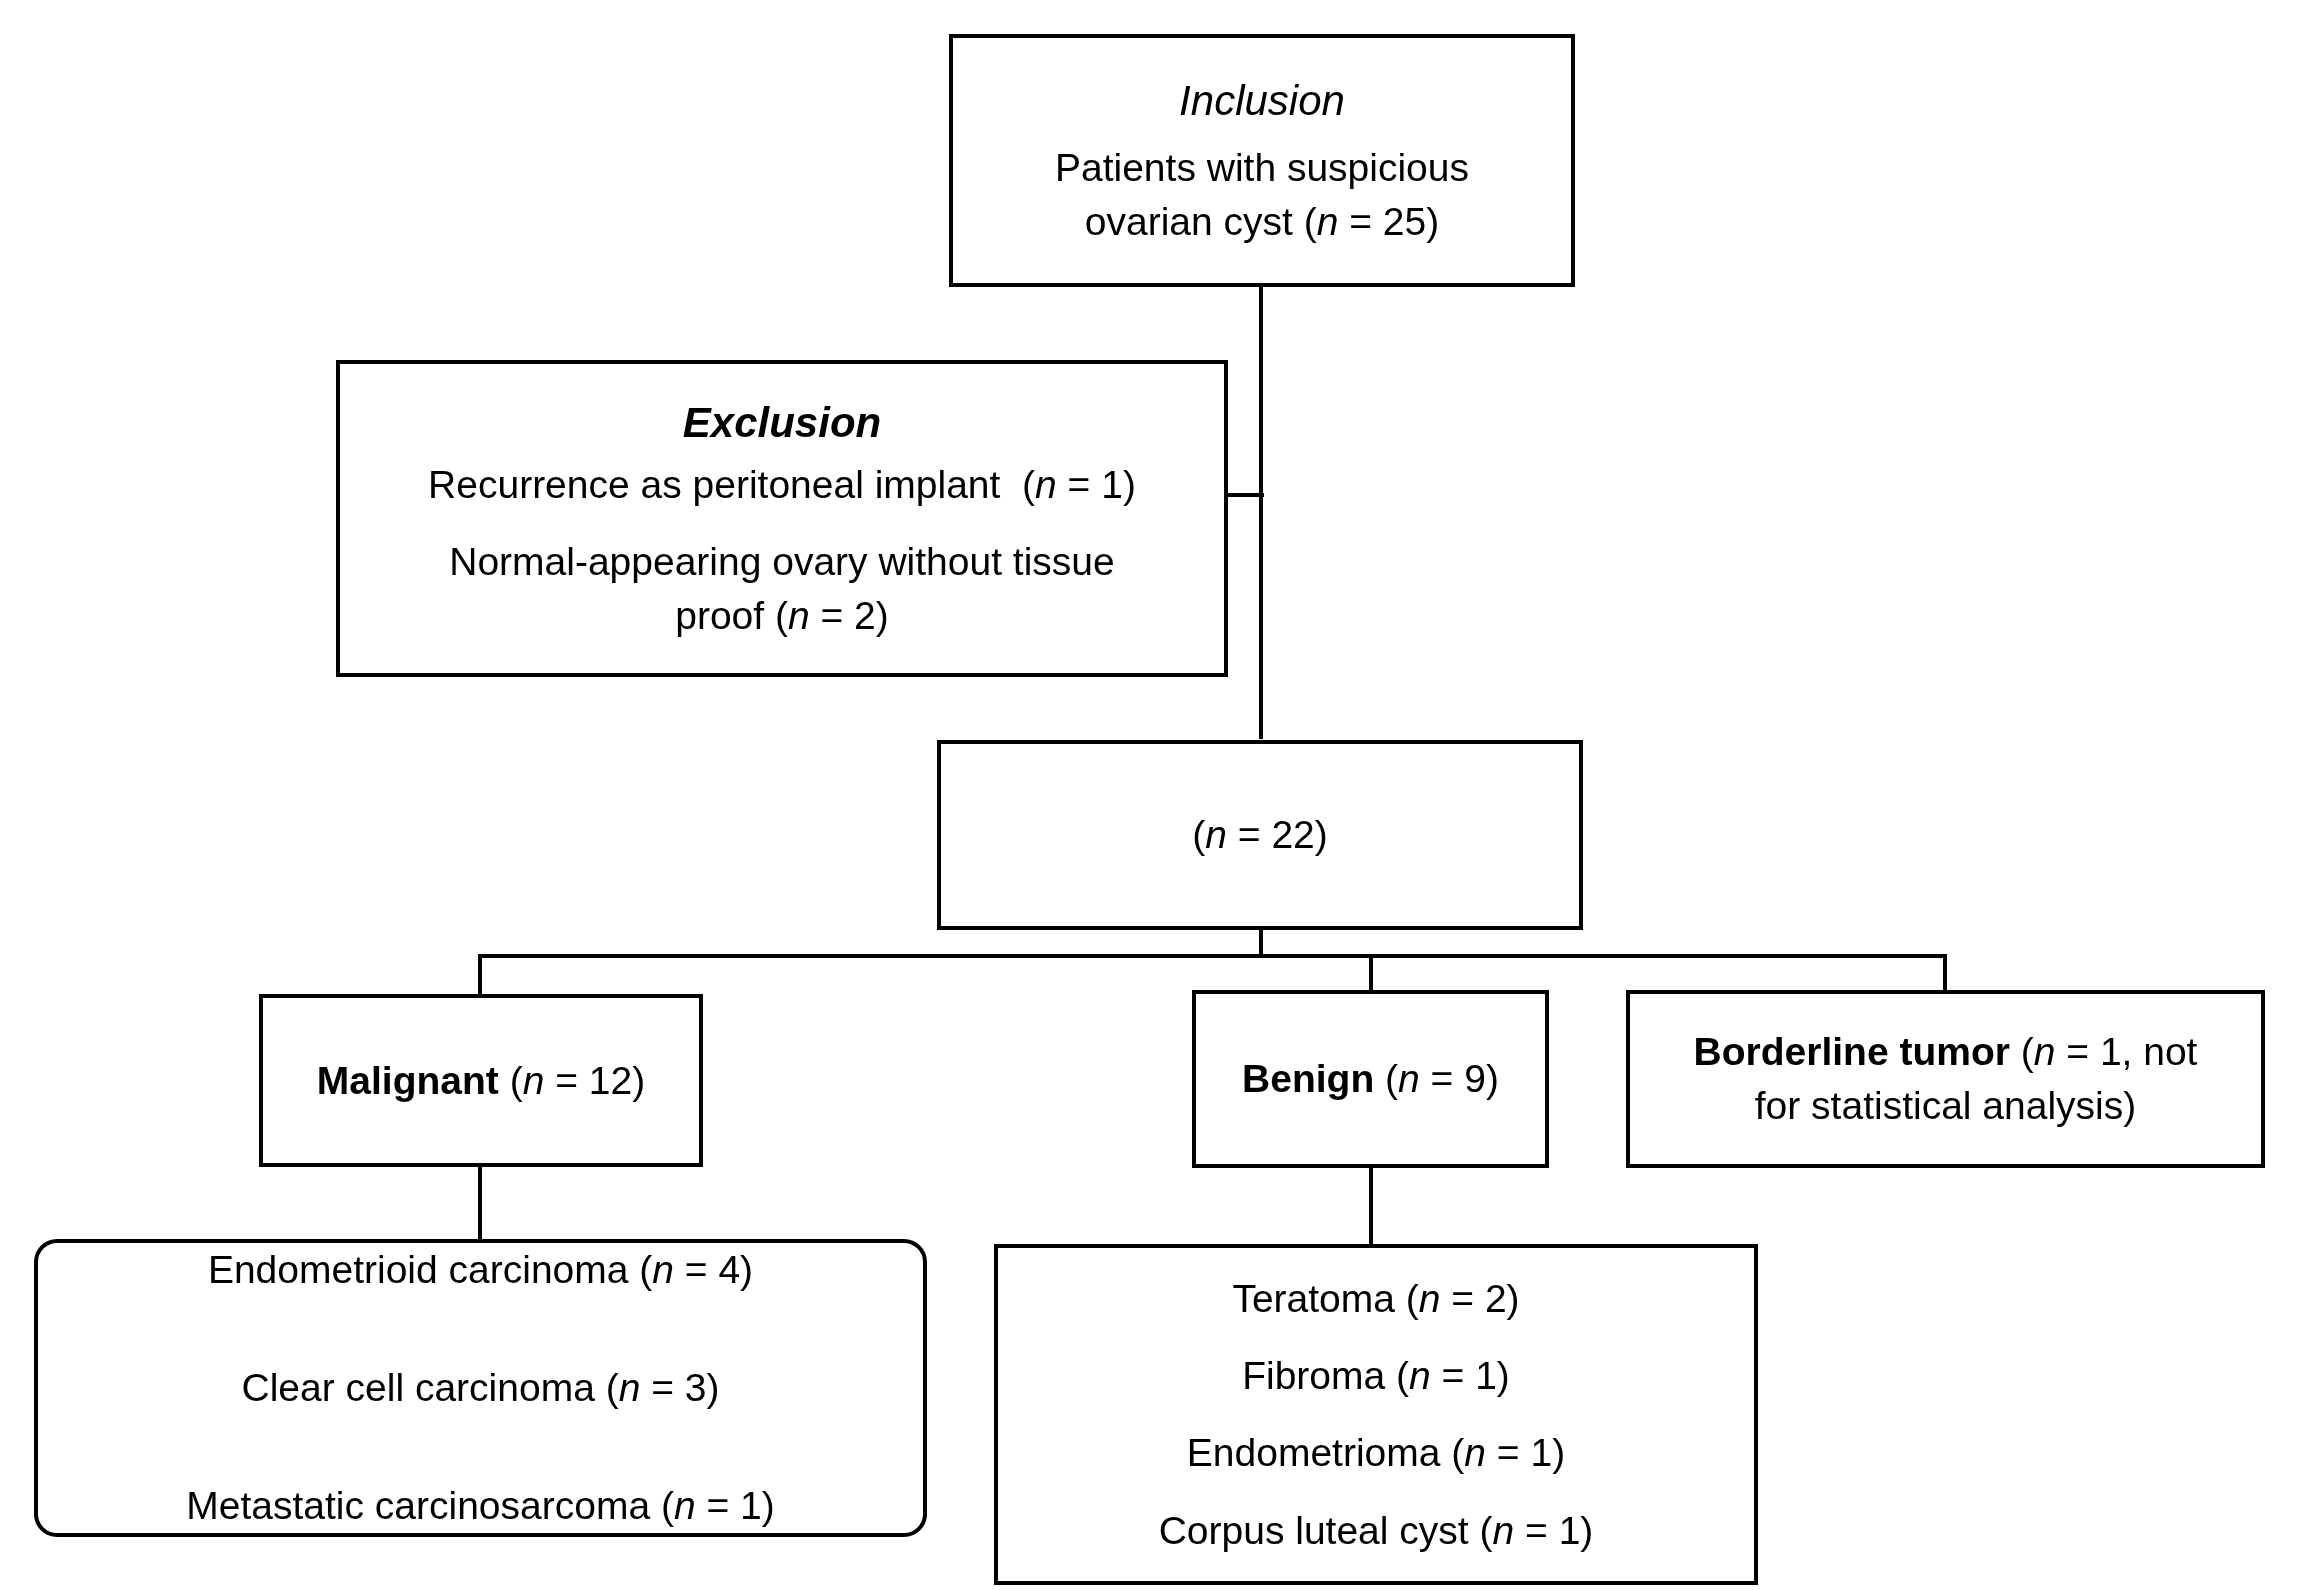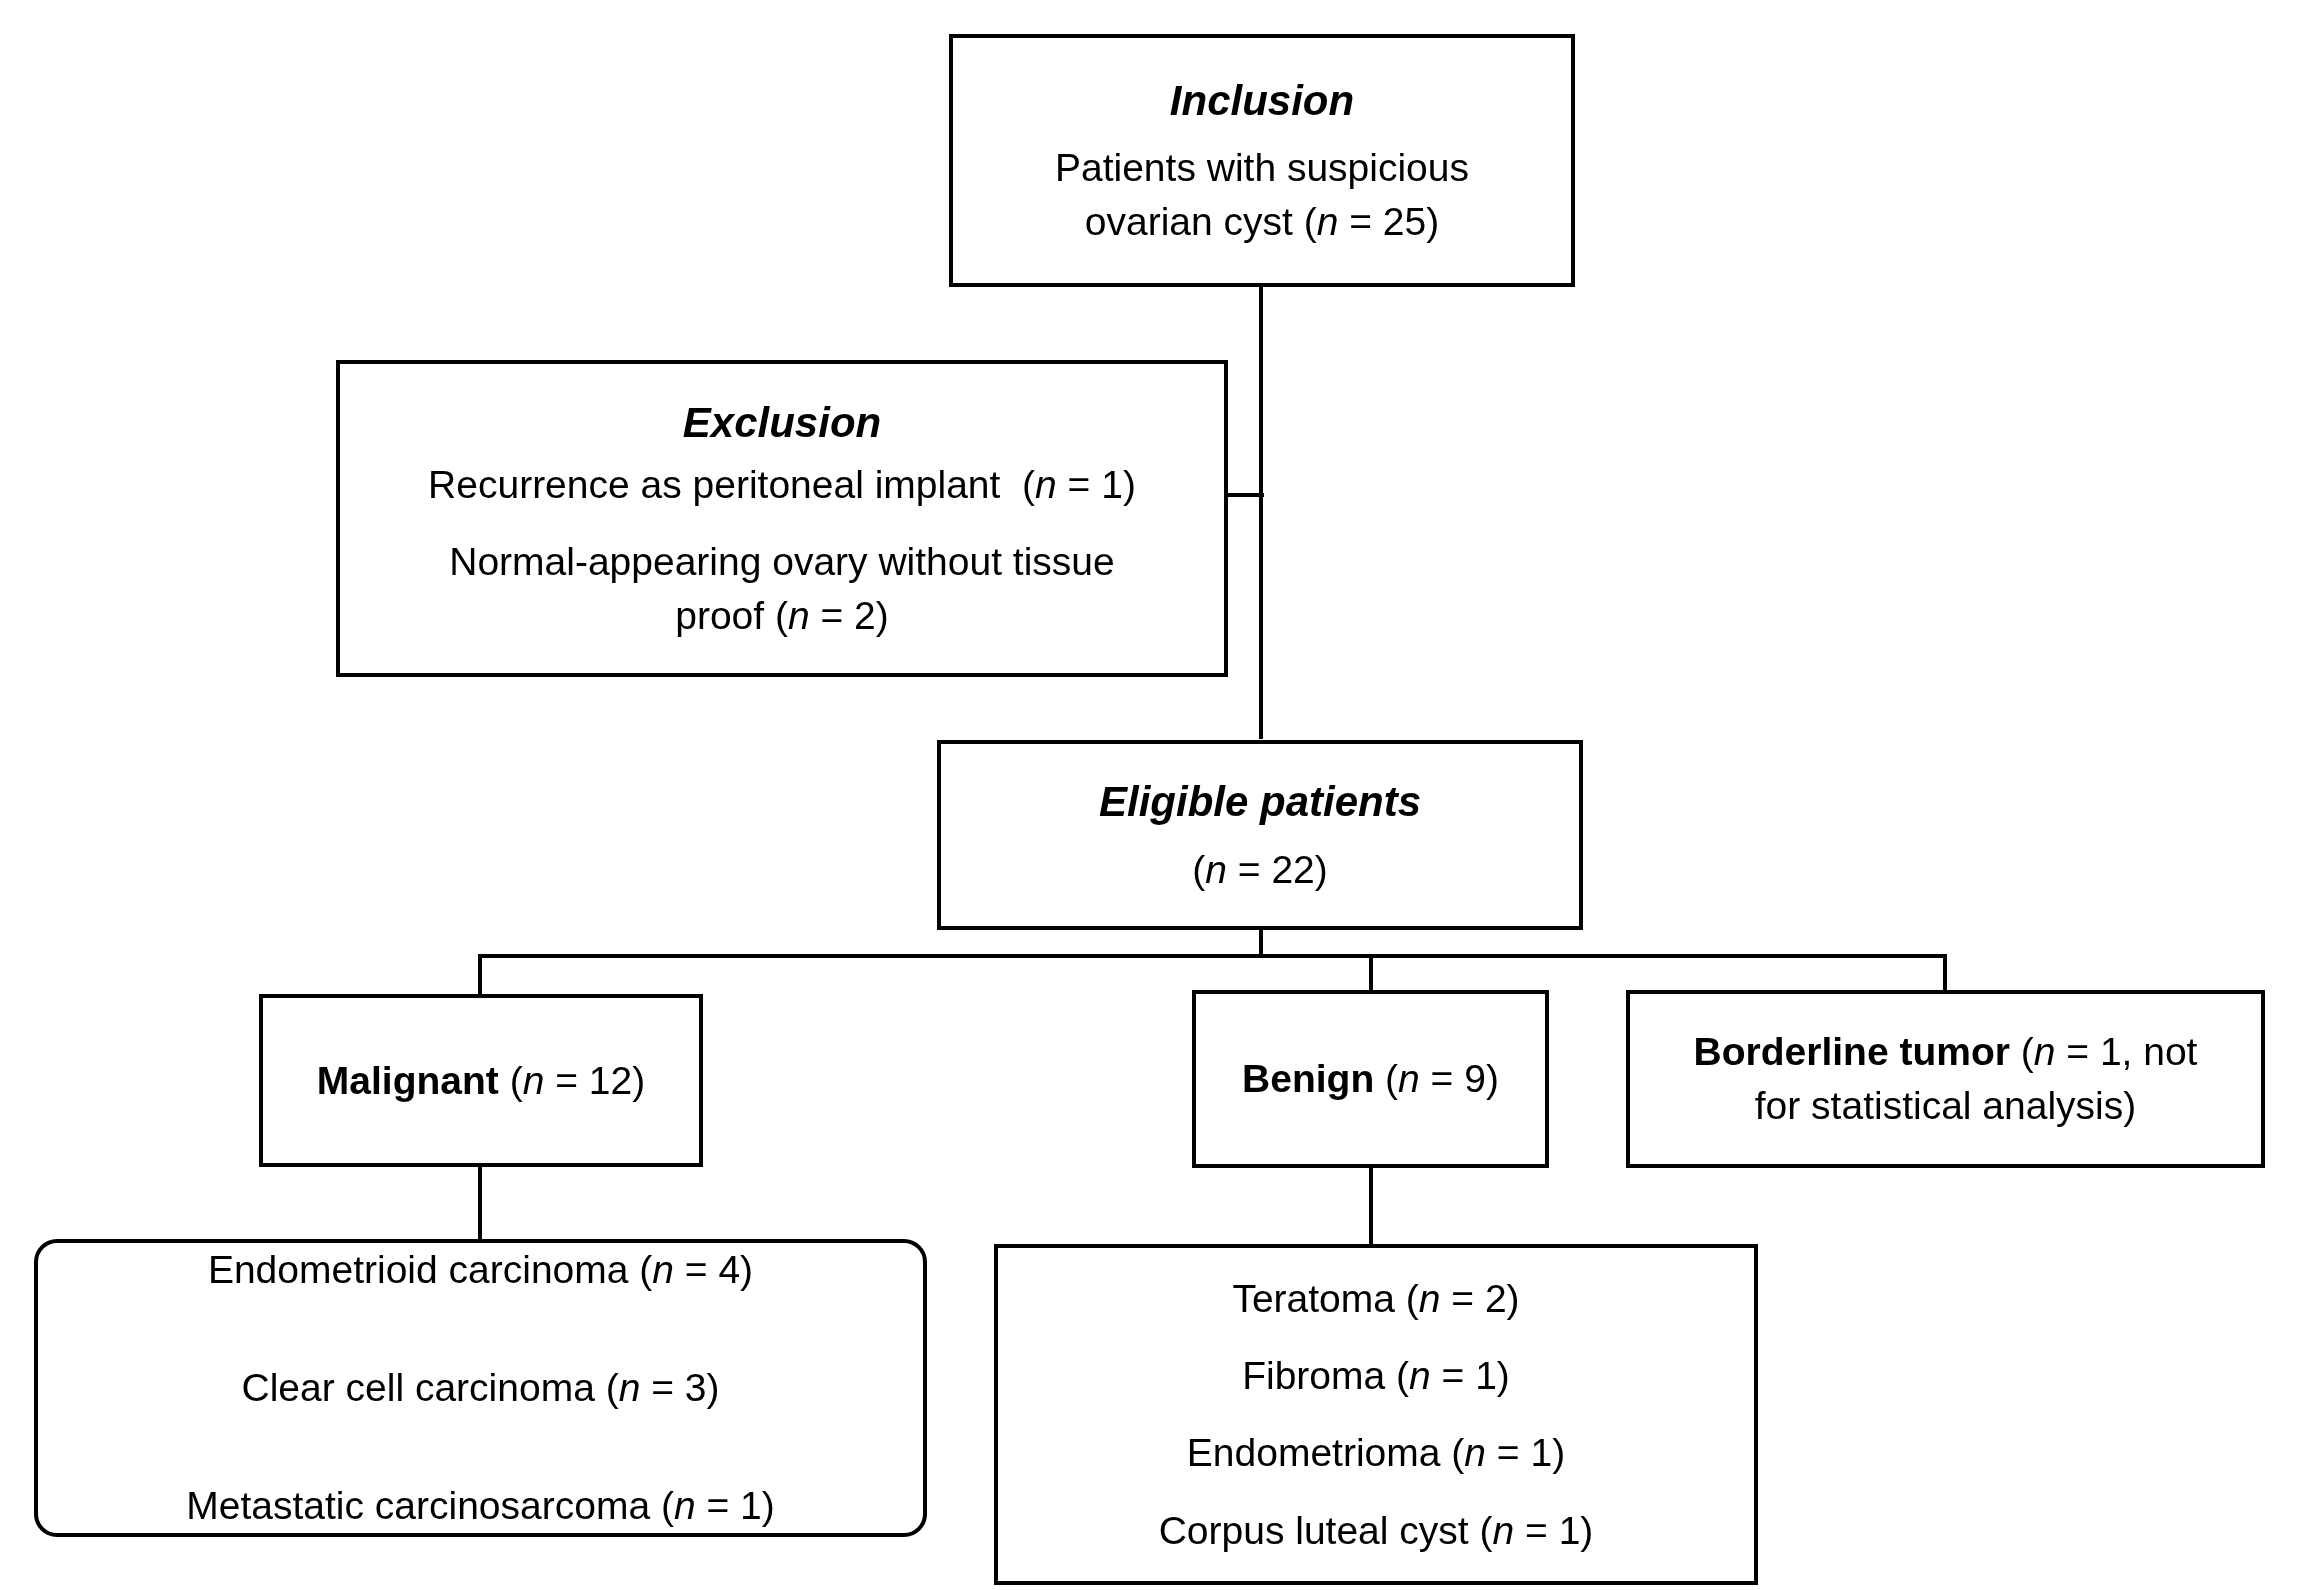--- a/index.html
+++ b/index.html
@@ -51,34 +51,33 @@
   #conn-drop-borderline     { left: 1943px; top: 956px;  width: 3.8px;    height: 34px; }
   #conn-malignant-subtypes  { left: 478px;  top: 1167px; width: 3.8px;    height: 72px; }
   #conn-benign-subtypes     { left: 1369px; top: 1167px; width: 3.8px;    height: 77px; }
 </style>
 </head>
 <body>
 
 <div class="canvas">
 
   <div class="box" id="box-inclusion">
-      <div class="line title"><span style="font-weight: bold; font-style: italic; text-align: right;">Inclusion</span></div>
+      <div class="line title"><span style="font-weight: normal; font-style: italic; text-align: right;">Inclusion</span></div>
       <div class="line"><span>Patients with suspicious</span></div>
       <div class="line"><span>ovarian cyst (</span><span style="font-style: italic;">n</span><span> = 25)</span></div>
     </div>
 
   <div class="box" id="box-exclusion">
       <div class="line title"><span style="font-weight: bold; font-style: italic; text-align: right;">Exclusion</span></div>
       <div class="line"><span>Recurrence as peritoneal implant&nbsp; (</span><span style="font-style: italic;">n</span><span> = 1)</span></div>
       <div class="line spaced"><span>Normal-appearing ovary without tissue</span></div>
       <div class="line"><span>proof (</span><span style="font-style: italic;">n</span><span> = 2)</span></div>
     </div>
 
   <div class="box" id="box-eligible">
-      <div class="line title"><span style="font-weight: bold; font-style: italic;">Eligible patients</span></div>
       <div class="line"><span>(</span><span style="font-style: italic;">n</span><span> = 22)</span></div>
     </div>
 
   <div class="box" id="box-malignant">
       <div class="line"><span style="font-weight: bold;">Malignant</span><span> (</span><span style="font-style: italic;">n</span><span> = 12)</span></div>
     </div>
 
   <div class="box" id="box-benign">
       <div class="line"><span style="font-weight: bold;">Benign</span><span> (</span><span style="font-style: italic;">n</span><span> = 9)</span></div>
     </div>

